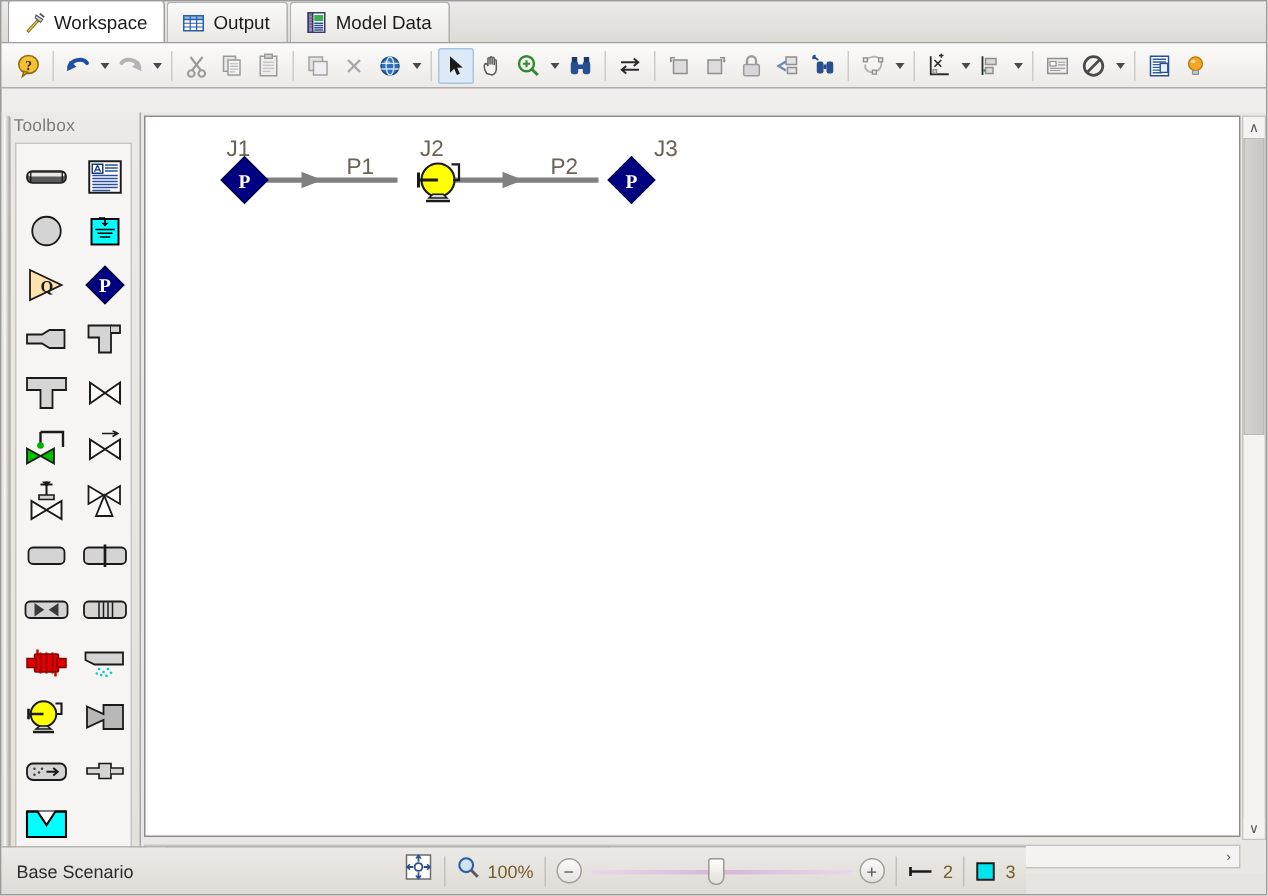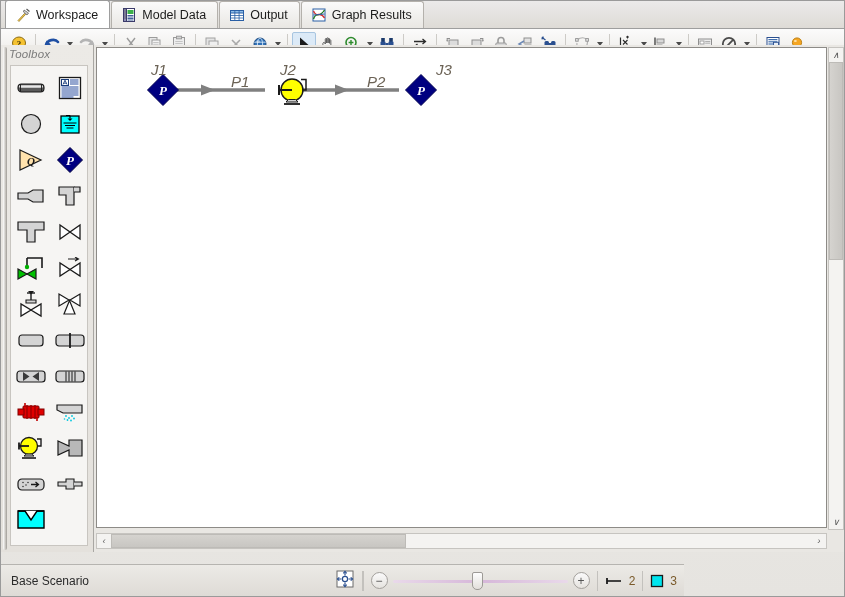--- a/index.html
+++ b/index.html
@@ -84,24 +84,23 @@
   .tcaret::after {
     content:""; width:0;height:0;
     border-left:3.5px solid transparent;
     border-right:3.5px solid transparent;
     border-top:4px solid #4a4a4a;
     display:block;
   }
 
   
   #main {
-    position: absolute; left: 0; top: 44px;
+    position: absolute; left: 0; top: 74px;
     width: 845px; height: 507px;
     display: flex;
-    font-style: italic;
   }
 
   
   #toolbox {
     width: 93px; height: 507px;
     background: linear-gradient(180deg,#eceae6 0%,#e4e1dc 100%);
     border-right: 1px solid #a9a7a3;
     position: relative;
     flex: 0 0 93px;
   }
@@ -258,58 +257,47 @@
           <path d="M9 3 L13.5 6 L12 8 L8.5 5 Z" fill="#cfcfcf" stroke="#555" stroke-width="0.7"></path>
           <path d="M11.5 2 L14.5 4.5" stroke="#555" stroke-width="1.1"></path>
         </svg>
       </span>
       <span>Workspace</span>
     </div>
 
     <div class="tab">
       <span class="ticon">
         <svg width="16" height="16" viewBox="0 0 16 16">
+          <rect x="1.5" y="3.5" width="13" height="10" fill="#ffffff" stroke="#2a5fa5" stroke-width="1"></rect>
+          <rect x="1.5" y="3.5" width="13" height="2.5" fill="#8fbde8" stroke="#2a5fa5" stroke-width="1"></rect>
+          <g stroke="#2a5fa5" stroke-width="0.8">
+            <path d="M1.5 8.5h13M1.5 11h13M5.8 3.5v10M10.1 3.5v10"></path>
+          </g>
+        </svg>
+      </span>
+      <span>Output</span>
+    </div>
+
+    <div class="tab">
+      <span class="ticon">
+        <svg width="16" height="16" viewBox="0 0 16 16">
           <rect x="2.5" y="1.5" width="11" height="13" fill="#ffffff" stroke="#3a3a6a" stroke-width="1"></rect>
           <rect x="2.5" y="1.5" width="3" height="13" fill="#8f8fb5" stroke="#3a3a6a" stroke-width="1"></rect>
           <rect x="6.5" y="3" width="6" height="4" fill="#3bb04a"></rect>
           <g stroke="#2b4f8f" stroke-width="0.9">
             <path d="M6.5 8.5h6M6.5 10h6M6.5 11.5h6M6.5 13h6"></path>
           </g>
           <g stroke="#555" stroke-width="0.8">
             <path d="M3.2 3h2M3.2 5h2M3.2 7h2M3.2 9h2M3.2 11h2"></path>
           </g>
         </svg>
       </span>
       <span>Model Data</span>
     </div>
 
-    <div class="tab">
-      <span class="ticon">
-        <svg width="16" height="16" viewBox="0 0 16 16">
-          <rect x="1.5" y="3.5" width="13" height="10" fill="#ffffff" stroke="#2a5fa5" stroke-width="1"></rect>
-          <rect x="1.5" y="3.5" width="13" height="2.5" fill="#8fbde8" stroke="#2a5fa5" stroke-width="1"></rect>
-          <g stroke="#2a5fa5" stroke-width="0.8">
-            <path d="M1.5 8.5h13M1.5 11h13M5.8 3.5v10M10.1 3.5v10"></path>
-          </g>
-        </svg>
-      </span>
-      <span>Output</span>
-    </div>
-
-    <div class="tab">
-      <span class="ticon">
-        <svg width="16" height="16" viewBox="0 0 16 16">
-          <rect x="2" y="2" width="12" height="12" fill="#ffffff" stroke="#2a5fa5" stroke-width="1"></rect>
-          <path d="M2.5 12 C5 4, 8 12, 13.5 3" stroke="#1f7a1f" stroke-width="1.4" fill="none"></path>
-          <path d="M2.5 4 C6 12, 9 3, 13.5 11" stroke="#d03030" stroke-width="1.4" fill="none"></path>
-          <path d="M2.5 8 L13.5 7" stroke="#2a5fa5" stroke-width="1.2" fill="none"></path>
-        </svg>
-      </span>
-      <span>Graph Results</span>
-    </div>
 
   </div>
 
   <div id="toolbar">
 
     <div class="tbtn">
       <svg width="18" height="18" viewBox="0 0 18 18">
         <ellipse cx="9" cy="8" rx="6.5" ry="6" fill="#f5c231" stroke="#8a6a12" stroke-width="1"></ellipse>
         <path d="M6 12.5 L5 16 L8.5 13.2 Z" fill="#f5c231" stroke="#8a6a12" stroke-width="1"></path>
         <text x="9" y="11.5" font-size="9" font-weight="bold" text-anchor="middle" fill="#3a2c05" font-family="Liberation Serif, serif">?</text>
@@ -826,20 +814,29 @@
             <rect x="2" y="2" width="16" height="16" fill="#ffffff" stroke="#6b6b6b" stroke-width="1"></rect>
             <circle cx="10" cy="10" r="2.6" fill="none" stroke="#2a4f8f" stroke-width="1.2"></circle>
             <path d="M10 2.5 V6.5 M10 13.5 V17.5 M2.5 10 H6.5 M13.5 10 H17.5" stroke="#2a4f8f" stroke-width="1.2"></path>
             <path d="M8.3 4.3 L10 2.4 L11.7 4.3 M8.3 15.7 L10 17.6 L11.7 15.7 M4.3 8.3 L2.4 10 L4.3 11.7 M15.7 8.3 L17.6 10 L15.7 11.7" fill="none" stroke="#2a4f8f" stroke-width="1.1"></path>
           </svg>
         </div>
       </div>
 
       <div class="sdiv"></div>
 
+      <div class="sgroup">
+        <div>
+          <svg width="16" height="16" viewBox="0 0 16 16">
+            <circle cx="6.8" cy="6.8" r="4.6" fill="#cfe4f2" stroke="#2a5fa5" stroke-width="1.4"></circle>
+            <path d="M10.2 10.2 L14.5 14.5" stroke="#5a5a5a" stroke-width="2"></path>
+          </svg>
+        </div>
+        <span class="zoom-pct">100%</span>
+      </div>
 
       <div class="sdiv"></div>
 
       <div class="sgroup">
         <div class="circ-btn">−</div>
         <div id="zoom-slider">
           <div id="zoom-track"></div>
           <div id="zoom-thumb"></div>
         </div>
         <div class="circ-btn">+</div>

